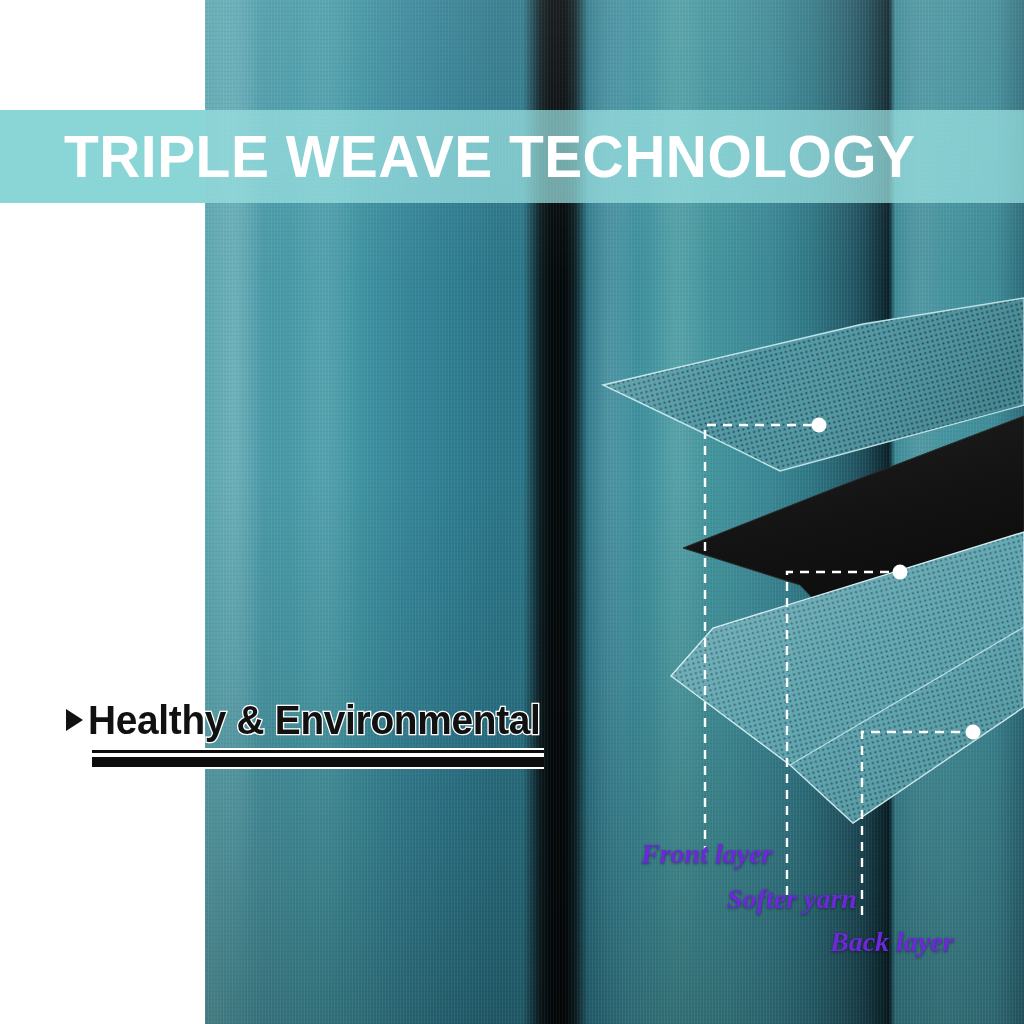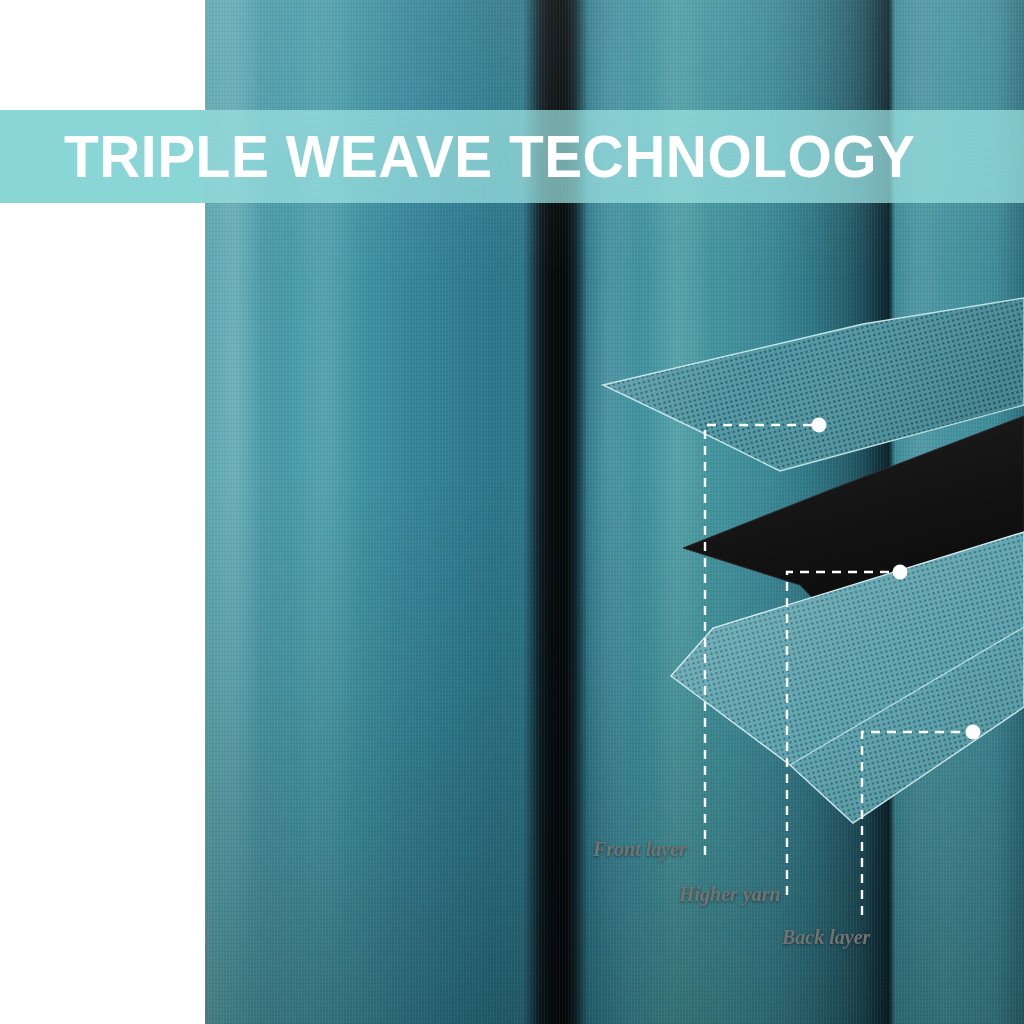--- a/index.html
+++ b/index.html
@@ -185,27 +185,28 @@
     left: 595px;
     top: 295px;
     width: 429px;
     height: 560px;
   }
   .layer-diagram svg { display: block; }
 
   
   .diagram-label {
     position: absolute;
-    color: #737373;
+    color: #6d28d9;
     font-family: "Liberation Serif", serif;
     font-weight: bold;
     font-style: italic;
-    font-size: 20px;
+    font-size: 28px;
     white-space: nowrap;
     text-shadow: 0 1px 3px rgba(0,0,0,0.45);
+    margin-left: 48px;
   }
 </style>
 </head>
 <body>
 
 <div id="root">
 
   <div class="curtain-photo">
     <div class="fold-base"></div>
     <div class="fold-ridges"></div>
@@ -214,20 +215,30 @@
   </div>
 
   <div class="white-strip"></div>
 
   <div class="banner-band"></div>
   <div class="banner-band over-white"></div>
   <div class="banner-title">TRIPLE WEAVE TECHNOLOGY</div>
 
 
 
+  <div class="feature" style="top:694px">
+    <div class="feature-row">
+      <span class="bullet-tri"></span>
+      <span class="feature-label">Healthy &amp; Environmental</span>
+    </div>
+    <div class="feature-rules">
+      <div class="rule-thin" style="width:452px"></div>
+      <div class="rule-thick" style="width:452px"></div>
+    </div>
+  </div>
 
   <div class="layer-diagram">
     <svg width="429" height="620" viewBox="0 0 429 620">
       <defs>
         <pattern id="meshTop" width="5" height="5" patternUnits="userSpaceOnUse" patternTransform="rotate(-14)">
           <rect width="5" height="5" fill="#4f98a4"></rect>
           <circle cx="1.4" cy="1.4" r="1.15" fill="#18333c" opacity="0.80"></circle>
         </pattern>
         <pattern id="meshBot" width="5" height="5" patternUnits="userSpaceOnUse" patternTransform="rotate(-14)">
           <rect width="5" height="5" fill="#5aa3ae"></rect>
@@ -277,16 +288,16 @@
       </g>
 
       <g>
         <path d="M 267,620 L 267,437 L 376,437" fill="none" stroke="#ffffff" stroke-width="2.4" stroke-dasharray="9 7" stroke-linecap="butt"></path>
         <circle cx="378" cy="437" r="7.5" fill="#ffffff"></circle>
       </g>
     </svg>
   </div>
 
   <div class="diagram-label" style="left:593px; top:838px">Front layer</div>
-  <div class="diagram-label" style="left:679px; top:883px">Higher yarn</div>
+  <div class="diagram-label" style="left:679px; top:883px">Softer yarn</div>
   <div class="diagram-label" style="left:782px; top:926px">Back layer</div>
 
 </div>
 
 </body></html>

